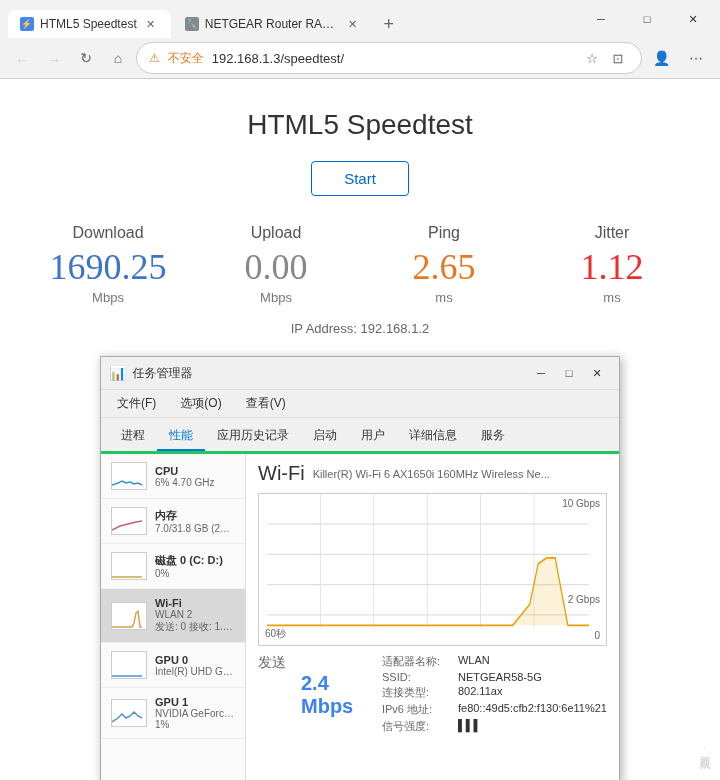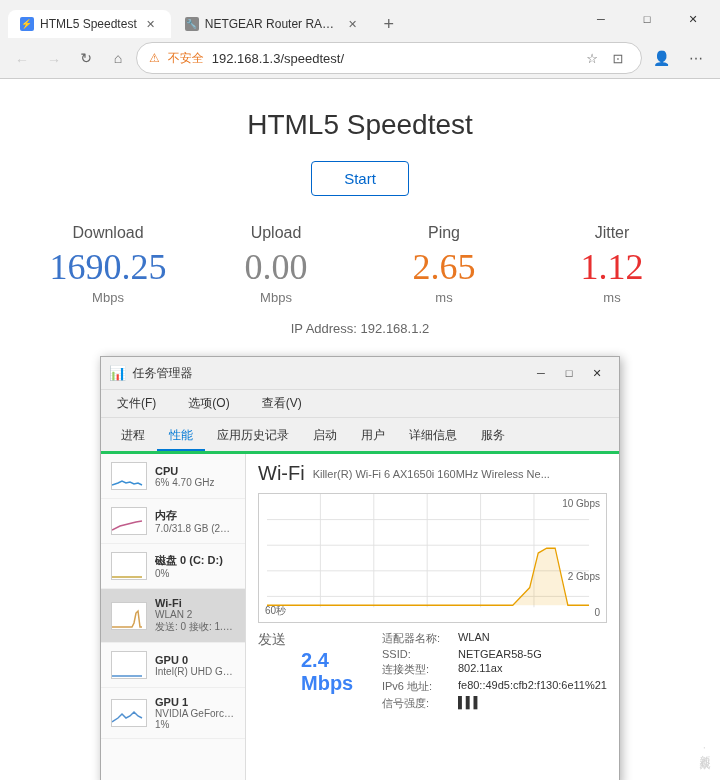--- a/index.html
+++ b/index.html
@@ -300,21 +300,21 @@
       display: flex;
       align-items: center;
       justify-content: center;
       font-size: 11px;
       color: #333;
       cursor: pointer;
     }
 
     .taskman-menubar {
       display: flex;
-      gap: 16px;
+      gap: 8px;
       padding: 2px 8px;
       border-bottom: 1px solid #ddd;
     }
 
     .taskman-menu-item {
       padding: 3px 8px;
       font-size: 12px;
       color: #333;
       cursor: pointer;
     }
@@ -420,21 +420,21 @@
       color: #666;
       flex: 1;
       white-space: nowrap;
       overflow: hidden;
       text-overflow: ellipsis;
     }
 
     .chart-container {
       background: #fff;
       border: 1px solid #ccc;
-      height: 130px;
+      height: 153px;
       margin-bottom: 8px;
       position: relative;
       padding-left: 8px;
     }
 
     .chart-label-top-right {
       position: absolute;
       top: 4px;
       right: 6px;
       font-size: 10px;

